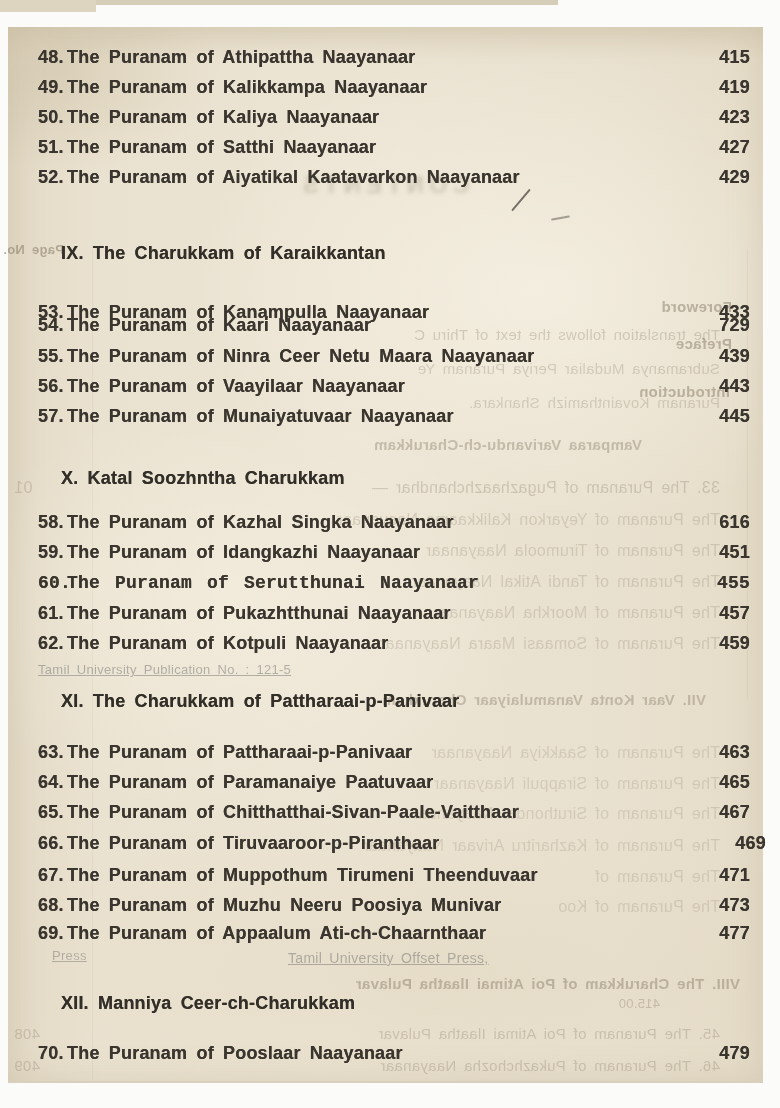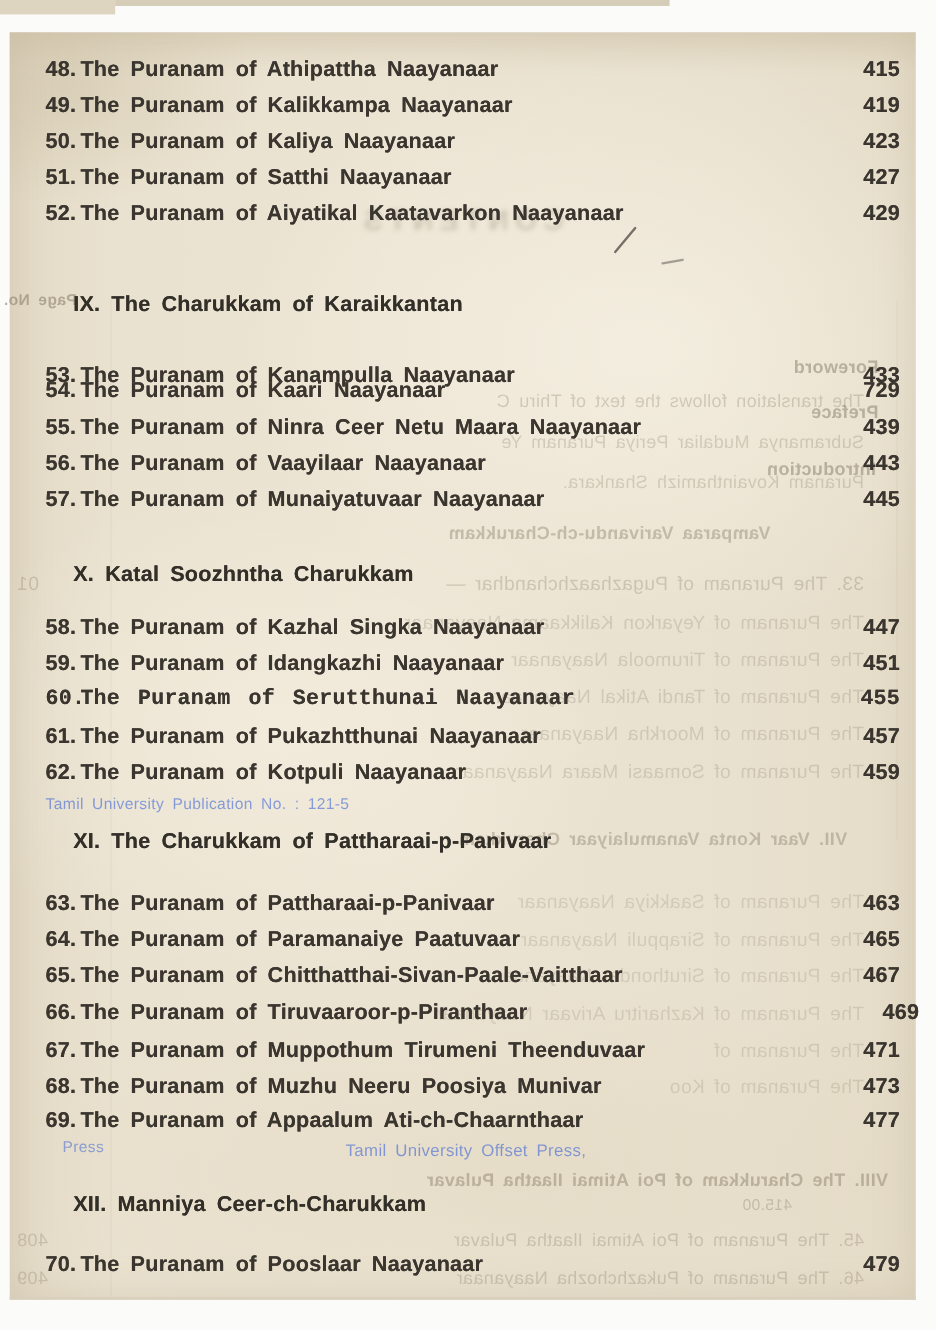--- a/index.html
+++ b/index.html
@@ -43,21 +43,21 @@
   
   .bleed{
     position:absolute;white-space:nowrap;
     font-weight:normal;color:#857a66;line-height:1.1;
     filter:blur(.4px);
     letter-spacing:.3px;word-spacing:3px;
   }
   .bleed.mir{transform:scaleX(-1);}
   .bleed.bold{font-weight:bold;}
   .bleed.brow{display:flex;justify-content:space-between;}
-  .bleed.stamp{color:#1d4ed8;filter:blur(.3px);}
+  .bleed.stamp{color:#737373;filter:blur(.3px);text-decoration:underline;}
   .bleed.contents{color:#b0a694;filter:blur(2px);}
 
   
   .slash{position:absolute;left:520px;top:186px;width:2px;height:28px;background:#55514a;opacity:.8;transform:rotate(40deg);border-radius:1px;}
   .dash{position:absolute;left:551px;top:217px;width:19px;height:2px;background:#6e6a60;opacity:.6;transform:rotate(-10deg);border-radius:1px;}
   .bottom-line{position:absolute;left:8px;top:1081px;width:755px;height:2px;background:#d8cfbc;}
 </style>
 </head>
 <body>
 
@@ -194,21 +194,21 @@
     </div>
     <div class="row" style="top: 406px;">
       <span class="num">57.</span>
       <span class="ttl">The Puranam of Munaiyatuvaar Naayanaar</span>
       <span class="pg">445</span>
     </div>
     <div class="head" style="top: 468px;">X. Katal Soozhntha Charukkam</div>
     <div class="row" style="top: 512px;">
       <span class="num">58.</span>
       <span class="ttl">The Puranam of Kazhal Singka Naayanaar</span>
-      <span class="pg">447</span>
+      <span class="pg">616</span>
     </div>
     <div class="row" style="top: 542px;">
       <span class="num">59.</span>
       <span class="ttl">The Puranam of Idangkazhi Naayanaar</span>
       <span class="pg">451</span>
     </div>
     <div class="row" style="top: 573px; font-family: Liberation Mono, monospace;">
       <span class="num">60.</span>
       <span class="ttl">The Puranam of Serutthunai Naayanaar</span>
       <span class="pg">455</span>

